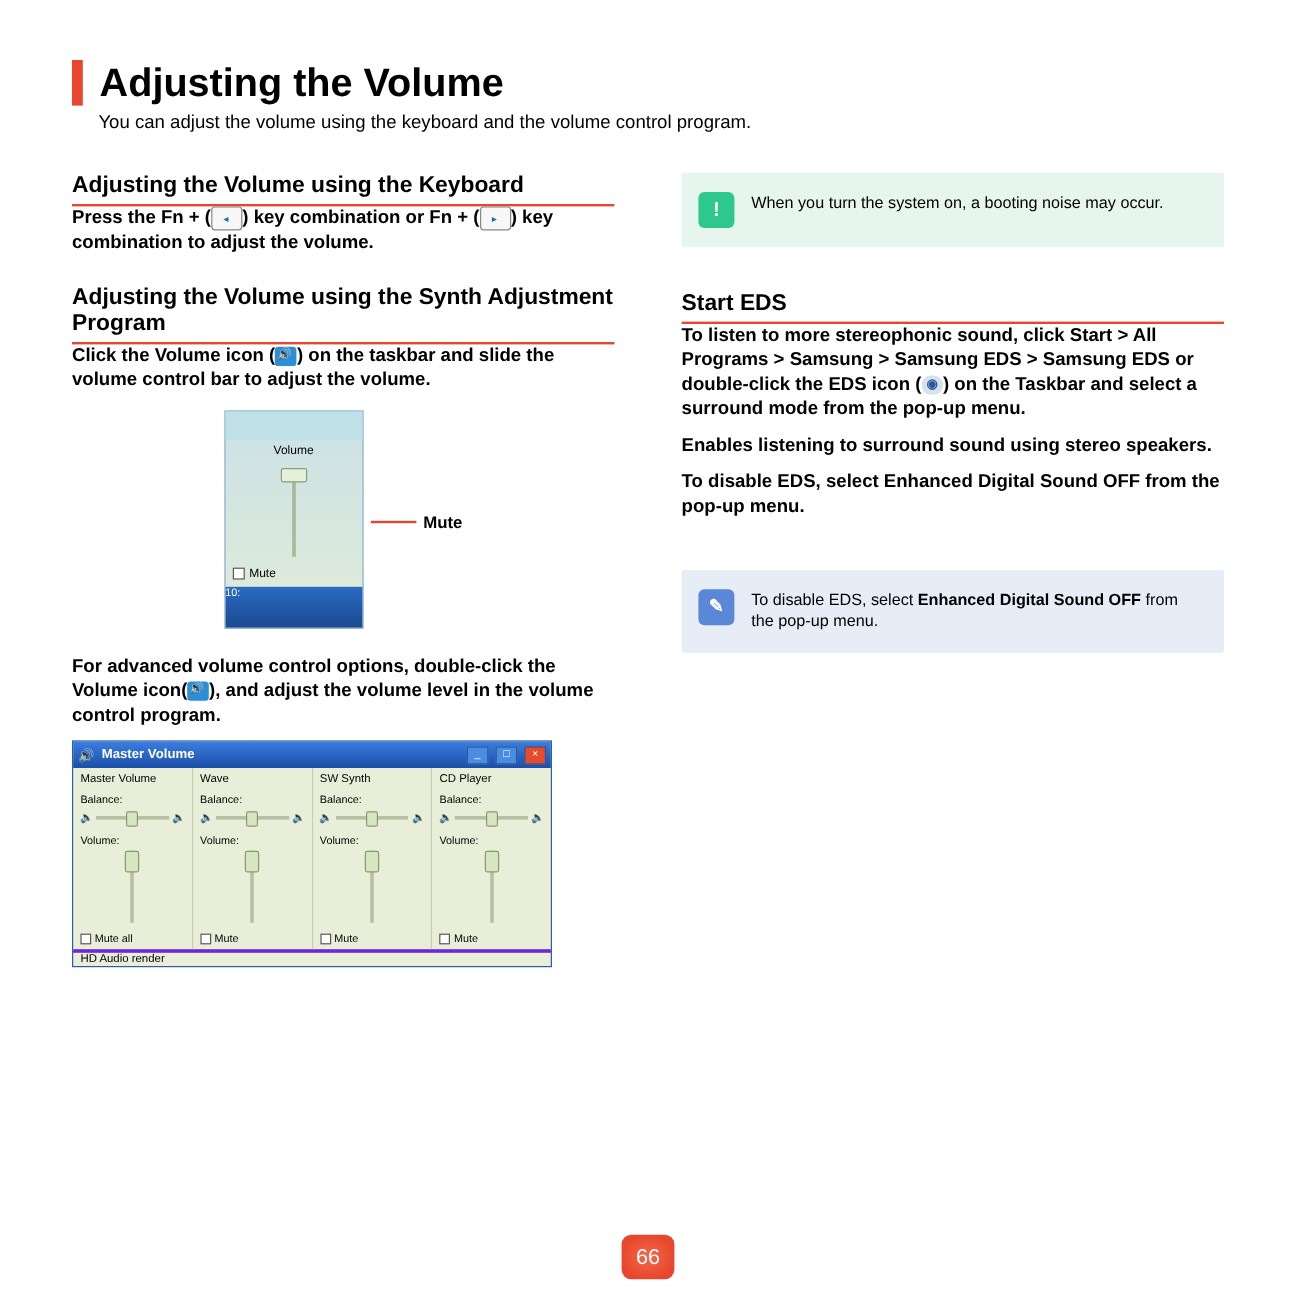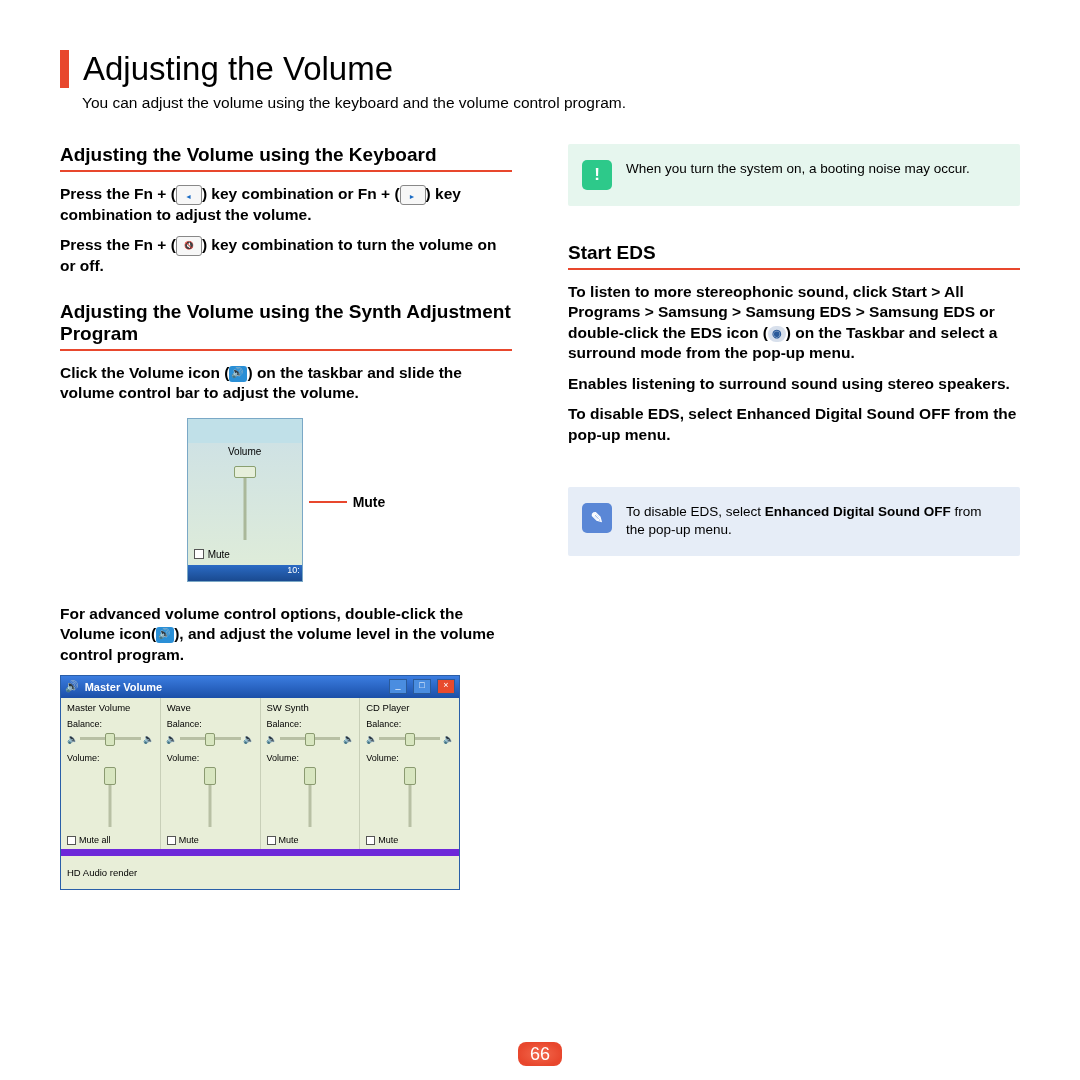--- a/index.html
+++ b/index.html
@@ -12,28 +12,28 @@
     position: relative;
     padding: 50px 60px 40px 60px;
   }
   .page-title {
     display: flex;
     align-items: center;
     gap: 14px;
     margin-bottom: 6px;
   }
   .red-bar { width: 9px; height: 38px; background: #e8472d; }
-  .page-title h1 { font-size: 33px; font-weight: normal; }
+  .page-title h1 { font-size: 33px; font-weight: bold; }
   .subtitle { font-size: 15.5px; margin-left: 22px; margin-bottom: 32px; }
   .columns { display: flex; gap: 56px; }
   .col { flex: 1; }
   .section-h {
     font-size: 19px; font-weight: bold;
     border-bottom: 2px solid #e8472d;
-    padding-bottom: 4px; margin-bottom: 12px;
+    padding-bottom: 4px; 
   }
   .para { font-size: 15.5px; line-height: 1.32; margin-bottom: 10px; font-weight: bold; }
   .keycap {
     display: inline-block; width: 26px; height: 20px;
     border: 1px solid #888; border-radius: 3px;
     background: #f7f7f7; vertical-align: middle;
     position: relative; font-size: 7px; text-align: center;
   }
   .keycap::after { content: "◄"; color: #1a6bc4; font-size: 7px; position: absolute; left: 8px; top: 6px; }
   .keycap.r::after { content: "►"; }
@@ -56,21 +56,21 @@
     border: 1px solid #7aa8c6;
     background: linear-gradient(#cce0e6, #e0edd8);
   }
   .vp-top { height: 24px; background: #c0e0e8; }
   .vp-label { font-size: 10px; text-align: center; padding: 3px 0; }
   .vp-track { height: 86px; position: relative; }
   .vp-track::before { content: ""; position: absolute; left: 50%; top: 6px; bottom: 6px; width: 3px; background: #aab89a; transform: translateX(-50%);}
   .vp-thumb { position: absolute; top: 6px; left: 50%; transform: translateX(-50%); width: 22px; height: 12px; background: #e6efdb; border: 1px solid #8aa070; border-radius: 2px;}
   .vp-mute { font-size: 10px; padding: 3px 4px 5px 6px; display: flex; align-items: center; gap: 4px;}
   .vp-mute .cb { width: 10px; height: 10px; border: 1px solid #555; background: #fff; }
-  .vp-taskbar { height: 16px; background: linear-gradient(#2b6bc4, #1a4a90); display: flex; justify-content: flex-end; padding-right: 2px; font-size: 9px; color: #fff;}
+  .vp-taskbar { height: 34px; background: linear-gradient(#2b6bc4, #1a4a90); display: flex; justify-content: flex-start; padding-right: 2px; font-size: 9px; color: #fff;}
   .callout-wrap { display: flex; align-items: center; justify-content: center; gap: 6px; margin-bottom: 14px; width: fit-content; margin-left: auto; margin-right: auto;}
   .callout-line { width: 38px; height: 2px; background: #e8472d; }
   .callout-label { font-size: 14px; font-weight: bold; color: #000; }
 
   
   .mv-window {
     width: 400px; border: 1px solid #2a5ea8;
     background: #e8eed8; font-size: 10px;
     margin-top: 4px;
   }
@@ -91,21 +91,21 @@
   .mv-ch .lbl { font-size: 9px; margin-bottom: 2px; }
   .bal { position: relative; height: 16px; margin-bottom: 6px; display: flex; align-items: center; justify-content: space-between; }
   .bal .spk { width: 10px; height: 10px; font-size: 9px; color: #9a8040; }
   .bal .track { flex: 1; height: 3px; background: #b8c0a4; margin: 0 3px; position: relative;}
   .bal .track::after { content: ""; position: absolute; left: 50%; top: -4px; transform: translateX(-50%); width: 8px; height: 11px; background: #d8e6c0; border: 1px solid #8a9a70; border-radius: 2px;}
   .vslide { position: relative; height: 64px; margin: 0 auto 6px; width: 24px;}
   .vslide::before { content: ""; position: absolute; left: 50%; top: 2px; bottom: 2px; width: 3px; background: #b8c0a4; transform: translateX(-50%);}
   .vslide::after { content: ""; position: absolute; top: 2px; left: 50%; transform: translateX(-50%); width: 10px; height: 16px; background: #d8e6c0; border: 1px solid #8a9a70; border-radius: 2px;}
   .mv-ch .mute { display: flex; align-items: flex-end; gap: 3px; font-size: 9px; }
   .mv-ch .mute .cb { width: 9px; height: 9px; border: 1px solid #555; background: #fff; }
-  .mv-foot { border-top: 7px solid #6d28d9; padding: 11px 6px; font-size: 9.5px; }
+  .mv-foot { border-top: 3px solid #6d28d9; padding: 0 6px; font-size: 9.5px; }
 
   
   .info-box {
     display: flex; gap: 14px;
     padding: 16px 20px 16px 14px;
     border-radius: 2px;
     font-size: 13.5px;
     line-height: 1.35;
     margin-bottom: 26px;
   }
@@ -116,21 +116,21 @@
     flex: 0 0 30px;
     display: flex; align-items: center; justify-content: center;
     font-size: 17px; font-weight: bold; color: #fff;
   }
   .ib-icon.g { background: #2dc98a; }
   .ib-icon.b { background: #5a87d6; font-size: 15px;}
 
   .page-num {
     position: absolute;
     bottom: 14px; left: 50%; transform: translateX(-50%);
-    width: 44px; height: 24px;
+    width: 44px; height: 37px;
     background: radial-gradient(ellipse at center, #f2694d 0%, #e8472d 70%);
     color: #fff; display: flex; align-items: center; justify-content: center;
     font-size: 18px; border-radius: 8px;
   }
 </style>
 </head>
 <body>
 
 <div class="page-title">
   <div class="red-bar"></div>
@@ -141,25 +141,20 @@
 <div class="columns">
 
   <div class="col">
     <div class="section-h">Adjusting the Volume using the Keyboard</div>
     <p class="para">
       <span>Press the </span>
       <b>Fn + </b>(<span class="keycap"></span>)
       <span> key combination or </span>
       <b>Fn + </b>(<span class="keycap r"></span>)
       <span> key combination to adjust the volume.</span>
-    </p>
-    <p class="para">
-      <span>Press the </span>
-      <b>Fn + </b>(<span class="keycap m"></span>)
-      <span> key combination to turn the volume on or off.</span>
     </p>
 
     <div class="section-h" style="margin-top:24px">Adjusting the Volume using the Synth Adjustment Program</div>
     <p class="para">
       <span>Click the </span>
       <b>Volume</b>
       <span> icon (</span><span class="vol-icon"></span><span>) on the taskbar and slide the volume control bar to adjust the volume.</span>
     </p>
 
     <div class="callout-wrap">

